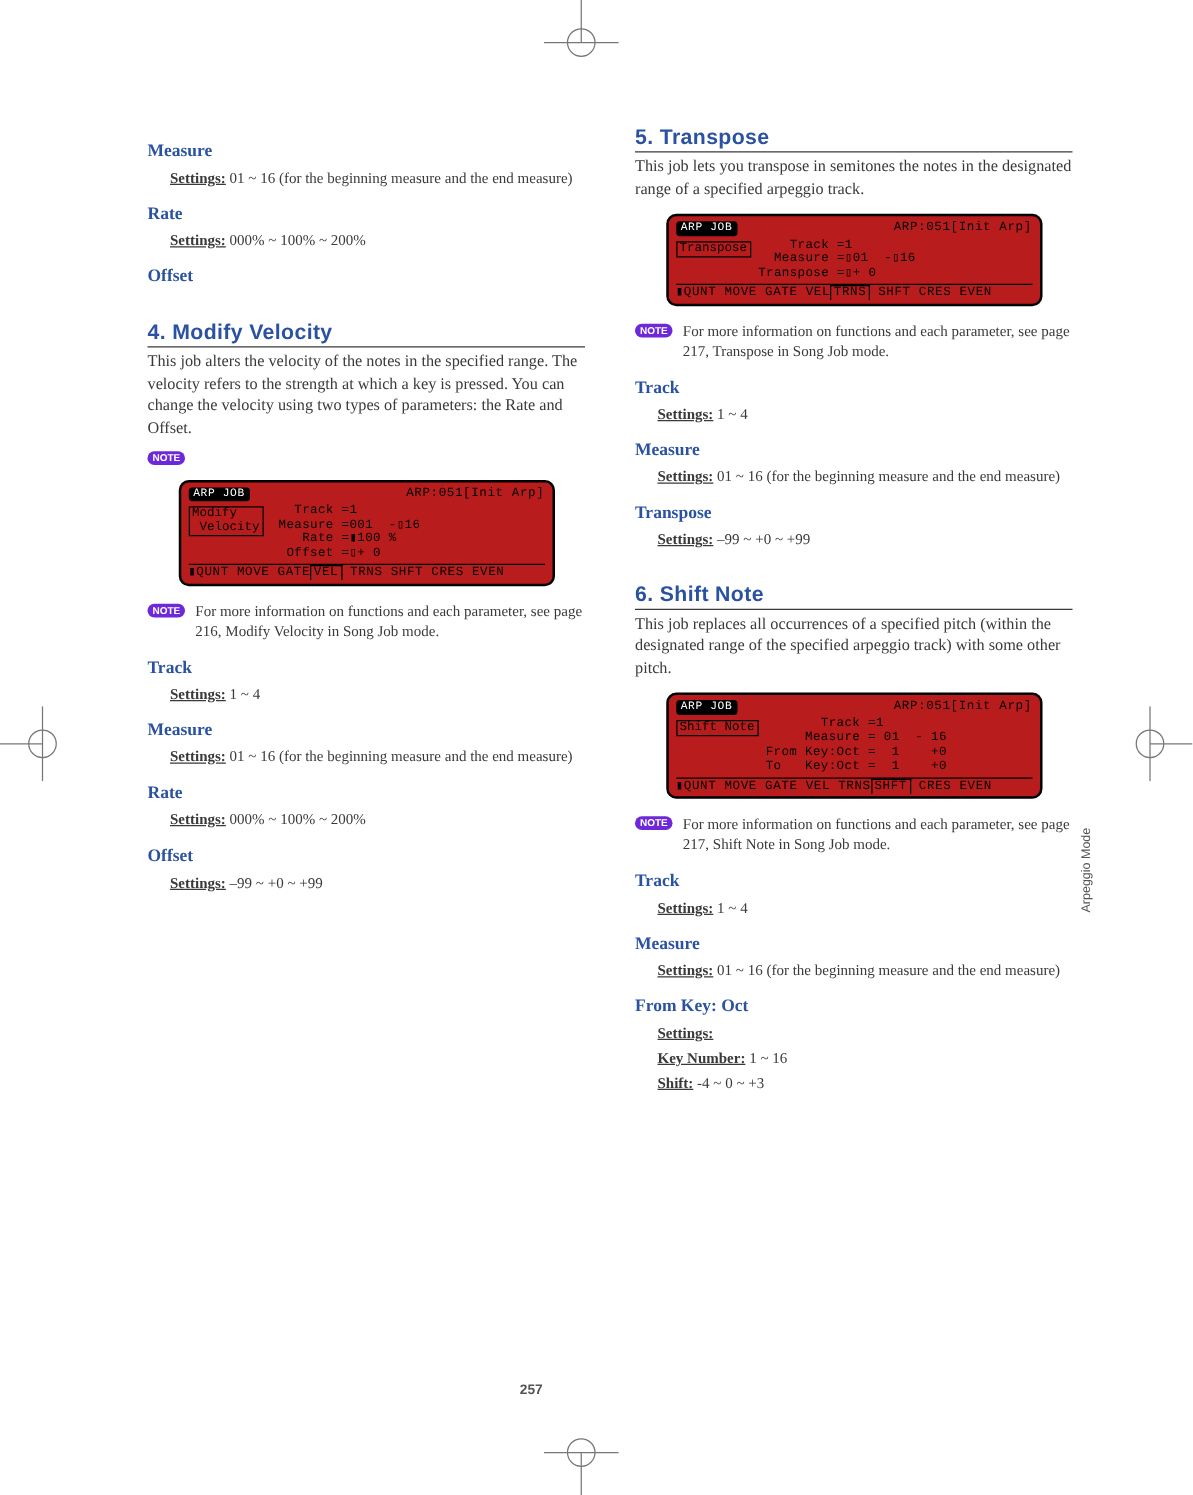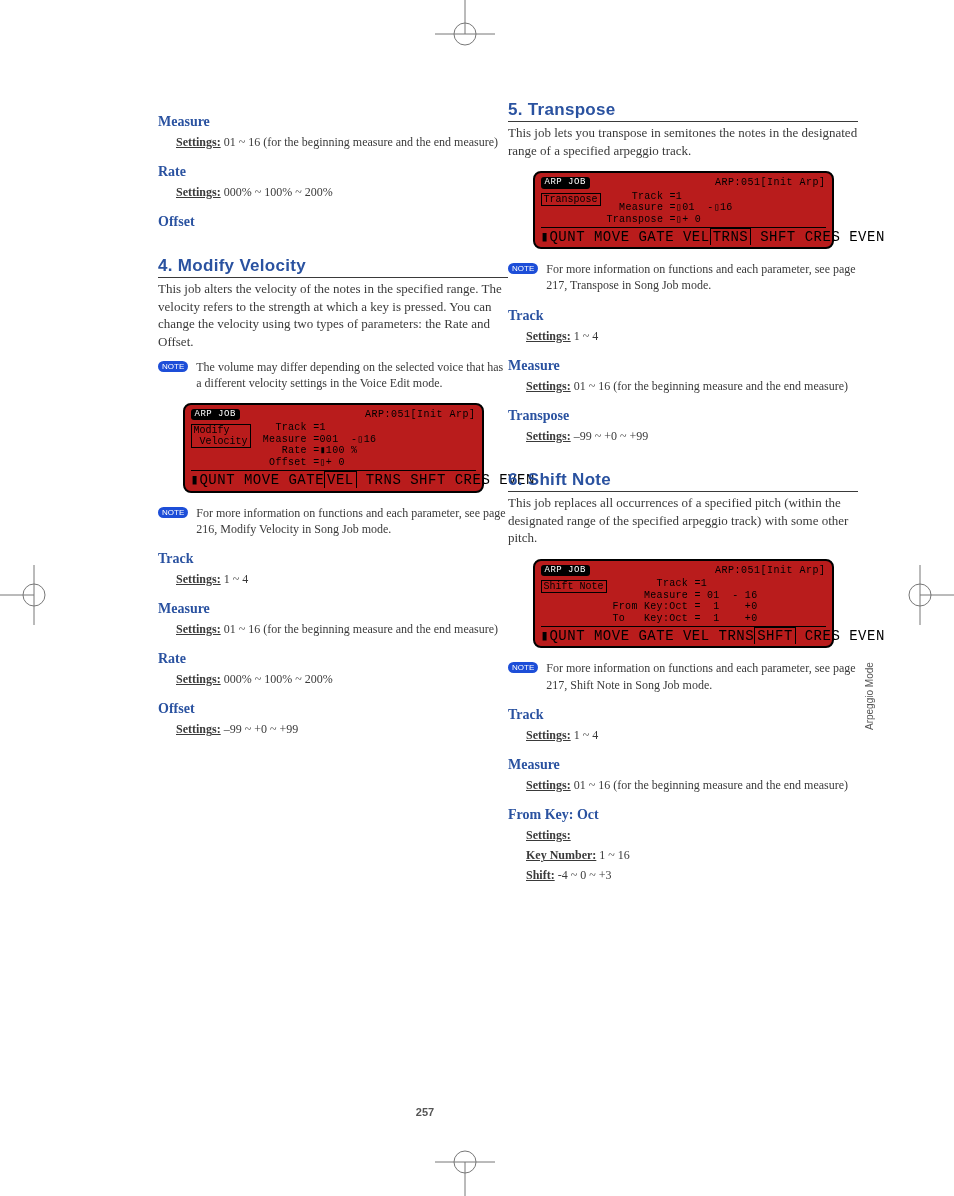--- a/index.html
+++ b/index.html
@@ -15,21 +15,21 @@
     position: absolute;
     stroke: #777;
     stroke-width: 1;
   }
   .content {
     position: absolute;
     top: 100px;
     left: 118px;
     width: 740px;
     display: flex;
-    justify-content: flex-end;
+    gap: 40px;
   }
   .column {
     width: 350px;
   }
   .h2 {
     color: #2a52a0;
     font-family: Liberation Sans, sans-serif;
     font-weight: 900;
     font-size: 17px;
     margin: 26px 0 2px 0;
@@ -58,25 +58,25 @@
     text-decoration: underline;
   }
   .note-row {
     display: flex;
     align-items: flex-start;
     gap: 8px;
     margin: 8px 0 10px 0;
   }
   .note-badge {
     display: inline-block;
-    background: #1d4ed8;
+    background: #6d28d9;
     color: #fff;
     font-family: Arial, sans-serif;
     font-size: 8px;
-    font-weight: 400;
+    font-weight: 700;
     padding: 1px 4px;
     border-radius: 7px;
     flex-shrink: 0;
     margin-top: 2px;
   }
   .note-text {
     font-size: 12px;
     line-height: 1.35;
     color: #3a3a3a;
   }
@@ -125,21 +125,21 @@
   .lcd-params {
     font-size: 10px;
     white-space: pre;
     flex: 1;
     letter-spacing: 0.3px;
   }
   .lcd-tabs {
     border-top: 1px solid #000;
     margin-top: 2px;
     padding-top: 1px;
-    font-size: 14px;
+    font-size: 10px;
     letter-spacing: 0.5px;
     white-space: pre;
   }
   .lcd-tabs .sel {
     border: 1px solid #000;
     border-bottom: none;
     padding: 0 2px;
   }
   .page-number {
     position: absolute;
@@ -196,21 +196,20 @@
     <div class="h3">Rate</div>
     <div class="setting-line"><span class="setting-label">Settings:</span> <span>000% ~ 100% ~ 200%</span></div>
 
     <div class="h3">Offset</div>
 
     <div class="h2">4. Modify Velocity</div>
     <p class="body-text">This job alters the velocity of the notes in the specified range. The velocity refers to the strength at which a key is pressed. You can change the velocity using two types of parameters: the Rate and Offset.</p>
 
     <div class="note-row">
       <span class="note-badge">NOTE</span>
-      <span class="note-text">The volume may differ depending on the selected voice that has a different velocity settings in the Voice Edit mode.</span>
     </div>
 
     <div class="lcd">
       <div class="lcd-header">
         <span class="lcd-header-left">ARP JOB</span>
         <span class="lcd-header-right">ARP:051[Init Arp]</span>
       </div>
       <div class="lcd-body-row">
         <span class="lcd-box" style="white-space:pre">Modify
  Velocity</span>

